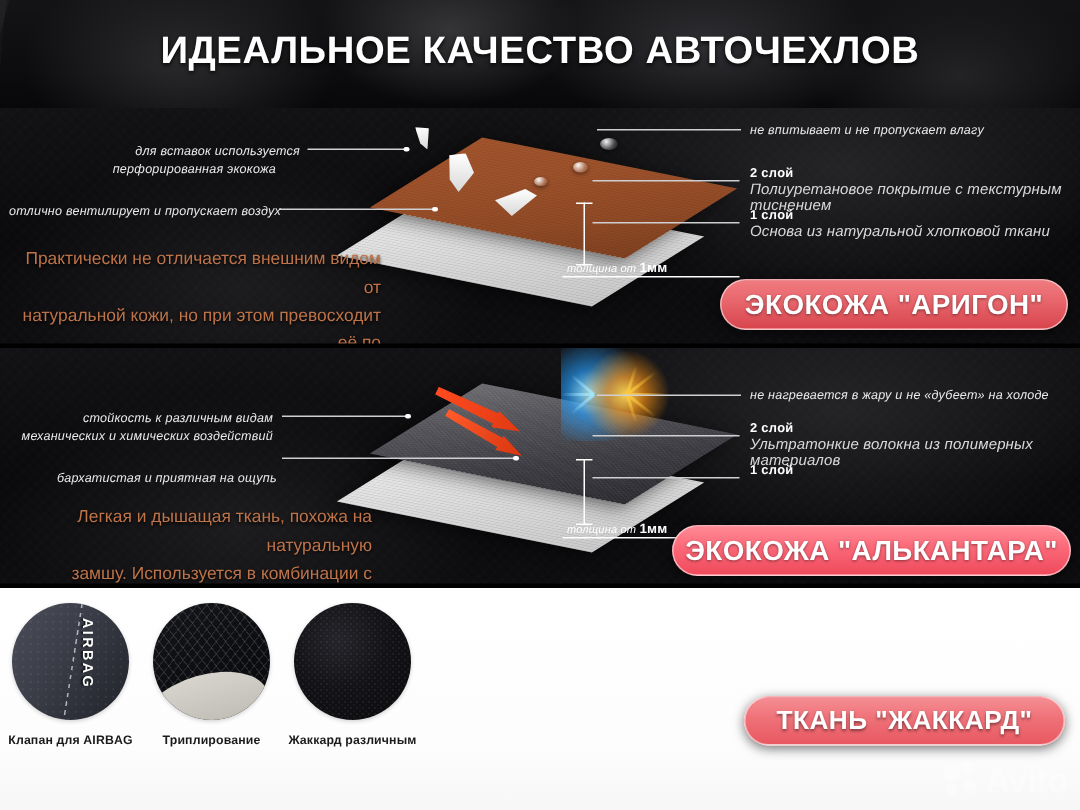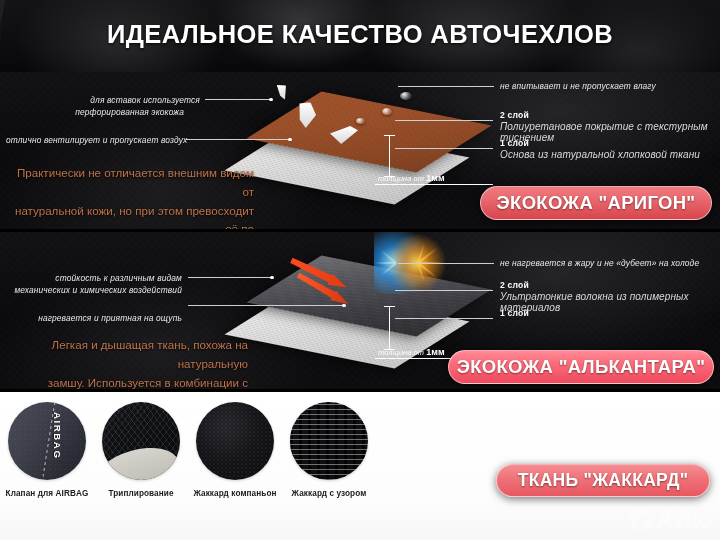--- a/index.html
+++ b/index.html
@@ -314,21 +314,21 @@
 
       <div class="red-arrow" style="left:56px; top:28px; width:62px; height:12px; background:linear-gradient(90deg,#ff4a20,#e03a12); clip-path:polygon(0 26%,70% 14%,70% 0,100% 50%,70% 100%,70% 78%,0 72%); transform:rotate(26deg);"></div>
       <div class="red-arrow" style="left:62px; top:44px; width:58px; height:11px; background:linear-gradient(90deg,#ff5a2a,#d8350f); clip-path:polygon(0 26%,70% 14%,70% 0,100% 50%,70% 100%,70% 78%,0 72%); transform:rotate(30deg);"></div>
     </div>
 
     <div class="callout" style="left:40px; top:40px; width:142px;">стойкость к различным видам</div>
     <div class="callout" style="left:10px; top:52px; width:172px;">механических и химических воздействий</div>
     <div class="lead-line" style="left:188px; top:45px; width:84px;"></div>
     <div class="lead-dot" style="left:270px; top:43.5px;"></div>
 
-    <div class="callout" style="left:38px; top:80px; width:144px;">нагревается и приятная на ощупь</div>
+    <div class="callout" style="left:38px; top:80px; width:144px;">бархатистая и приятная на ощупь</div>
     <div class="lead-line" style="left:188px; top:73px; width:156px;"></div>
     <div class="lead-dot" style="left:342px; top:71.5px;"></div>
 
     <div class="orange-para" style="left:4px; top:104px; width:244px;">
       <div>Легкая и дышащая ткань, похожа на натуральную</div>
       <div>замшу. Используется в комбинации с экокожей для</div>
 
     </div>
 
     <div class="right-note" style="left:500px; top:26px;">не нагревается в жару и не «дубеет» на холоде</div>
@@ -374,29 +374,23 @@
           <div class="diamond"></div>
           <div class="foam"></div>
         </div>
         <div class="swatch-label">Триплирование</div>
       </div>
 
       <div class="swatch-cell">
         <div class="swatch sw4">
           <div class="knit"></div>
         </div>
-        <div class="swatch-label">Жаккард компаньон</div>
-      </div>
-
-      <div class="swatch-cell">
-        <div class="swatch sw5">
-          <div class="pat"></div>
-        </div>
-        <div class="swatch-label">Жаккард с узором</div>
-      </div>
+        <div class="swatch-label">Жаккард различным</div>
+      </div>
+
 
     </div>
 
     <div class="badge badge-3" style="left:496px; top:72px; width:214px; height:33px; font-size:17.5px;">ТКАНЬ "ЖАККАРД"</div>
   </div>
 
   <div class="avito">
     <div class="avito-dots">
       <i></i>
       <i></i>

